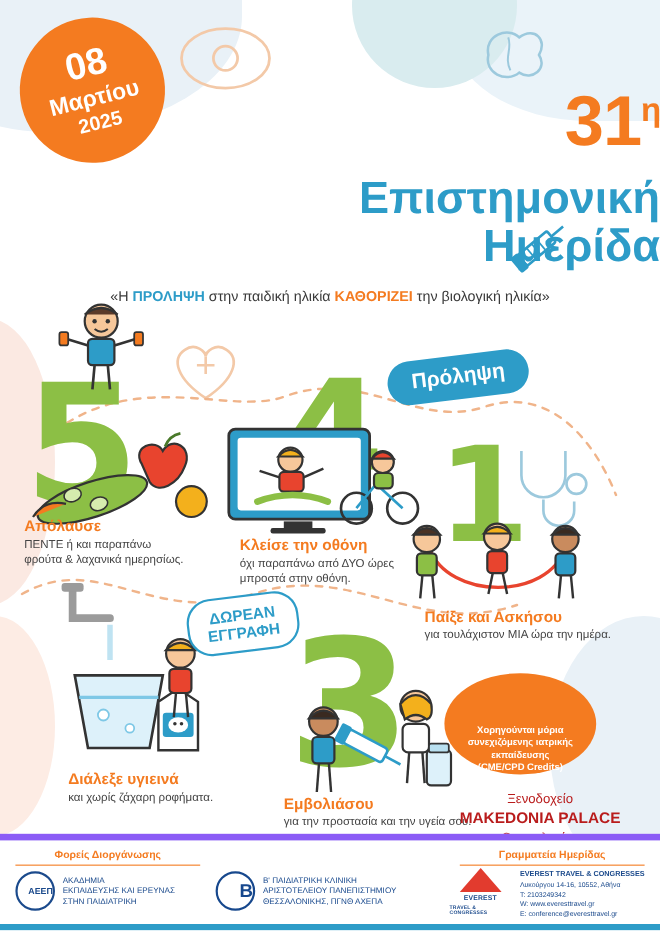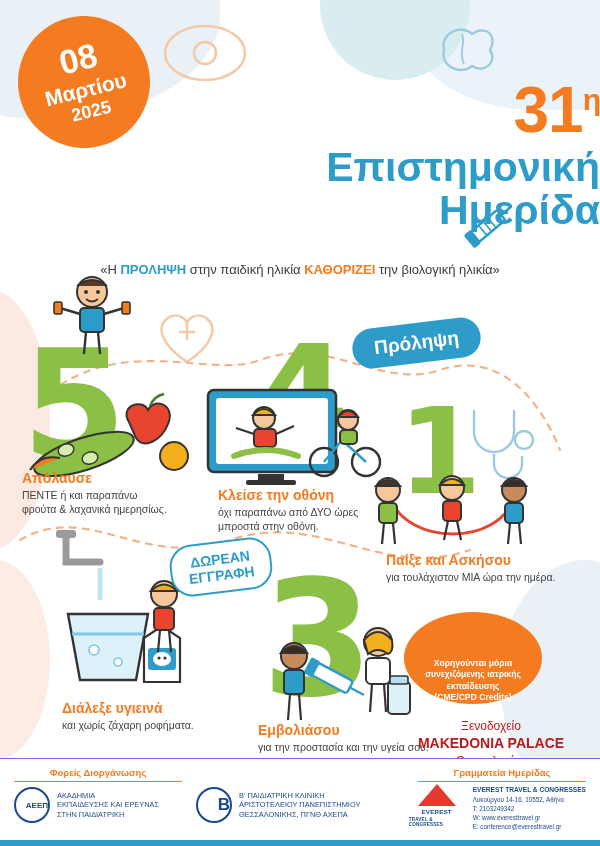--- a/index.html
+++ b/index.html
@@ -89,21 +89,21 @@
     letter-spacing: -1px;
     line-height: 1;
     margin-left: 40px;
   }
   .title-num sup { font-size: 30px; vertical-align: super; }
   .title-main {
     color: #2d9cc8;
     font-size: 41px;
     font-weight: bold;
     line-height: 1.05;
-    margin-top: 4px;
+    margin-top: 17px;
   }
   .title-main .l2 { display: block; }
 
   .subtitle {
     position: absolute;
     left: 0; right: 0; top: 262px;
     text-align: center;
     font-size: 13px;
     color: #3a3a3a;
     z-index: 5;
@@ -198,21 +198,21 @@
     line-height: 1.35;
   }
   .venue .v-name { font-size: 14px; font-weight: bold; }
 
   
   .footer {
     position: absolute;
     left: 0; right: 0; bottom: 0;
     height: 88px;
     background: #fff;
-    border-top: 1px solid #8b5cf6;
+    border-top: 6px solid #8b5cf6;
     z-index: 7;
   }
   .footer-bar {
     position: absolute;
     bottom: 0; left: 0; right: 0;
     height: 6px;
     background: #2d9cc8;
   }
   .foot-label {
     position: absolute;

